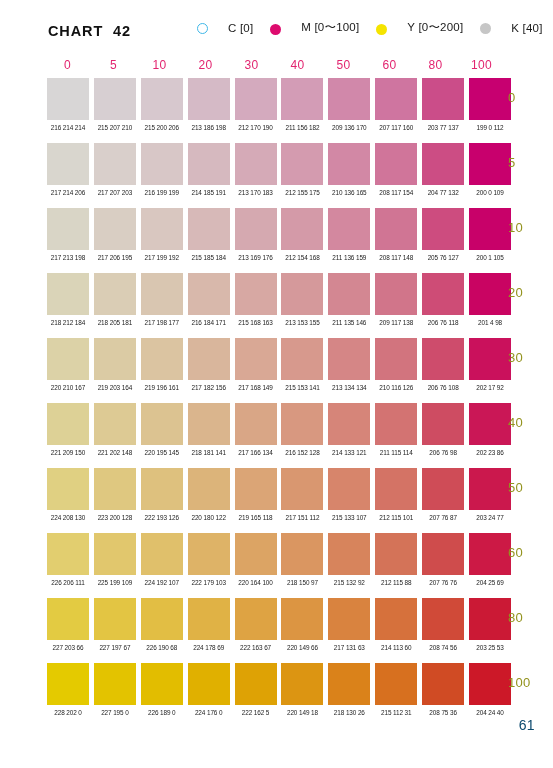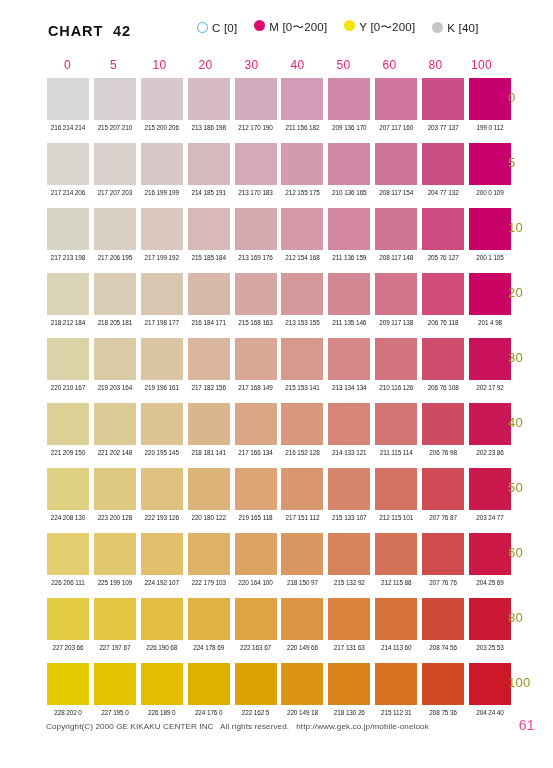--- a/index.html
+++ b/index.html
@@ -45,22 +45,22 @@
   .legend {
     position: absolute;
     left: 197px;
     top: 2px;
     display: flex;
     align-items: center;
     gap: 17px;
   }
   .legend-item {
     display: flex;
-    align-items: flex-start;
-    gap: 4px;
+    align-items: flex-end;
+    gap: 20px;
     white-space: nowrap;
   }
   .legend-dot {
     width: 11px;
     height: 11px;
     border-radius: 50%;
     display: inline-block;
     flex: 0 0 auto;
   }
   .legend-dot.c  { background: #ffffff; border: 1.4px solid #3fb8e8; box-sizing: border-box; }
@@ -153,39 +153,39 @@
     font-size: 8.1px;
     color: #4a4a4a;
     letter-spacing: 0.1px;
     white-space: pre;
   }
   .page-number {
     position: absolute;
     right: 18px;
     top: -3px;
     font-size: 14px;
-    color: #ec4899;
+    color: #0c4a6e;
     letter-spacing: 0.4px;
   }
 </style>
 </head>
 <body>
 
 <div class="page">
 
   <div class="header">
     <div class="chart-title">CHART  42</div>
     <div class="legend">
         <div class="legend-item">
           <span class="legend-dot c"></span>
           <span class="legend-label">C [0]</span>
         </div>
         <div class="legend-item">
           <span class="legend-dot m"></span>
-          <span class="legend-label">M [0〜200]</span>
+          <span class="legend-label">M [0〜100]</span>
         </div>
         <div class="legend-item">
           <span class="legend-dot y"></span>
           <span class="legend-label">Y [0〜200]</span>
         </div>
         <div class="legend-item">
           <span class="legend-dot k"></span>
           <span class="legend-label">K [40]</span>
         </div>
       </div>
@@ -471,17 +471,16 @@
           <div class="rgb-cell">218 130 26</div>
           <div class="rgb-cell">215 112 31</div>
           <div class="rgb-cell">208 75 36</div>
           <div class="rgb-cell">204 24 40</div>
         </div>
         <div class="row-label">100</div>
       </div>
     </div>
 
   <div class="footer">
-    <div class="copyright">Copyright(C) 2000 GE KIKAKU CENTER INC   All rights reserved.   http://www.gek.co.jp/mobile-onelook</div>
     <div class="page-number">61</div>
   </div>
 
 </div>
 
 </body></html>

